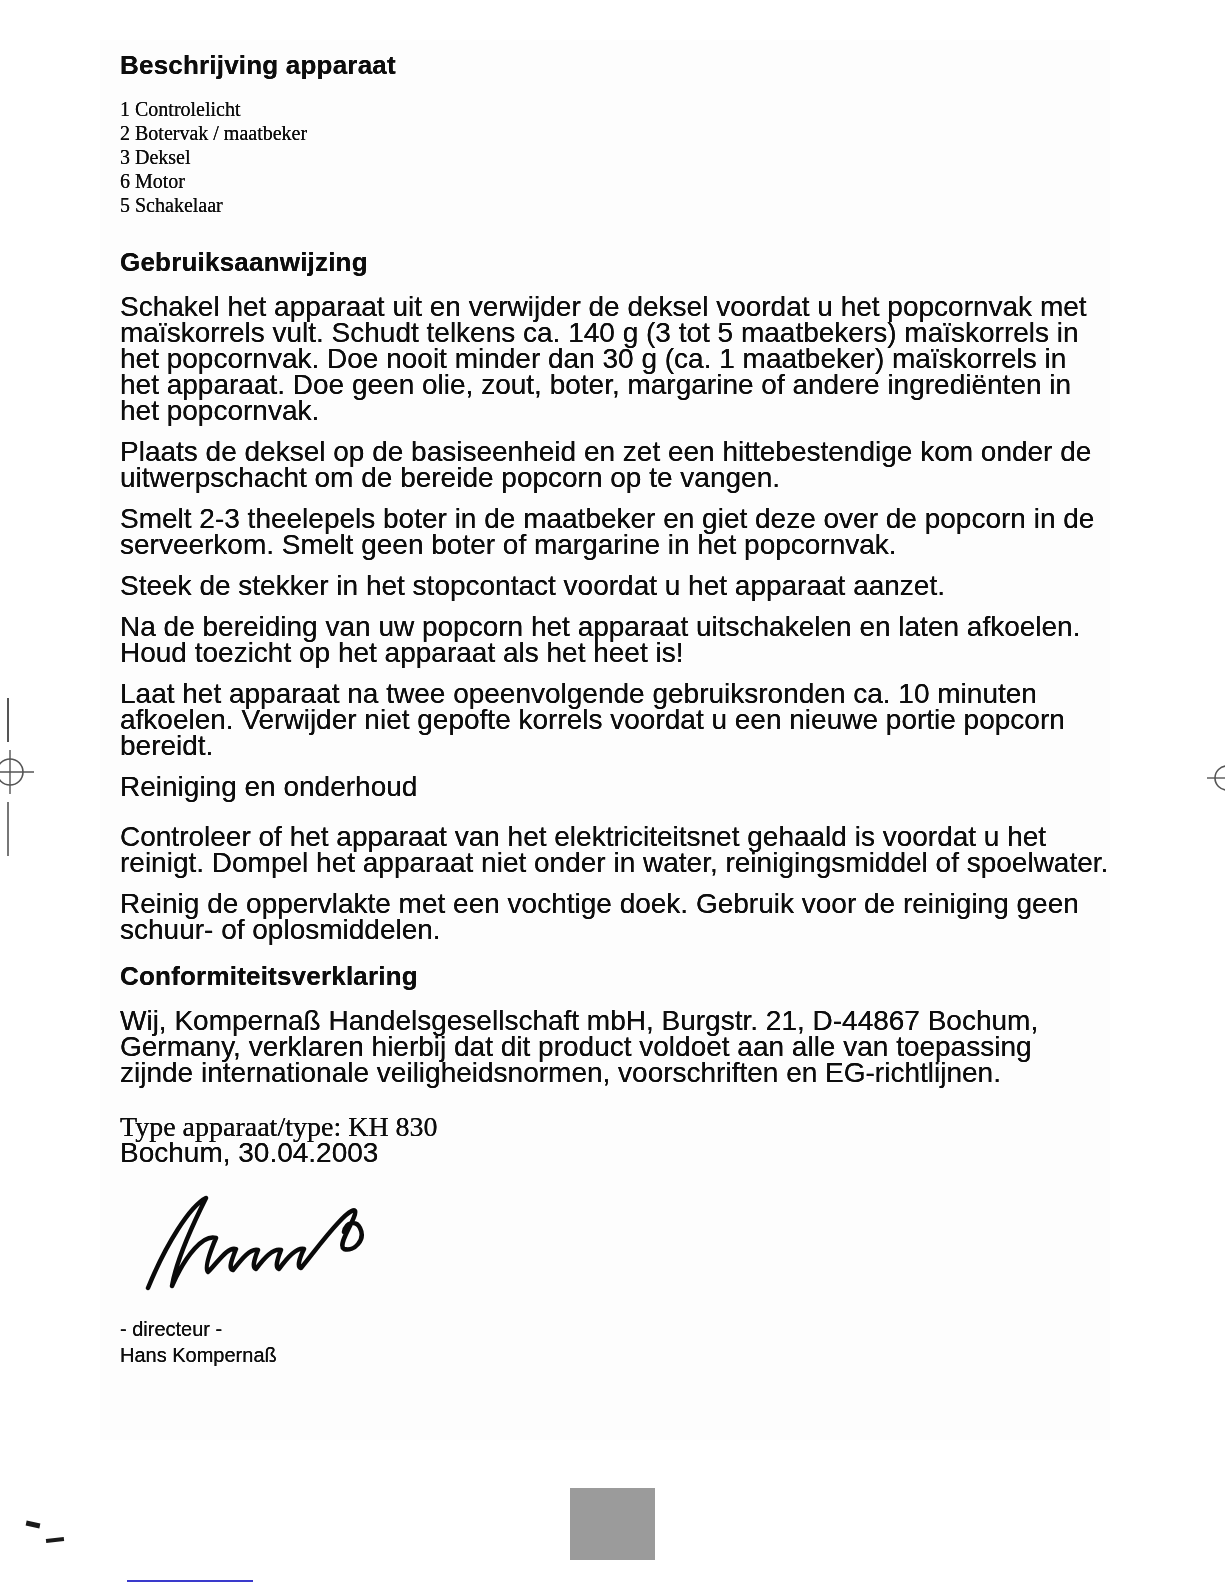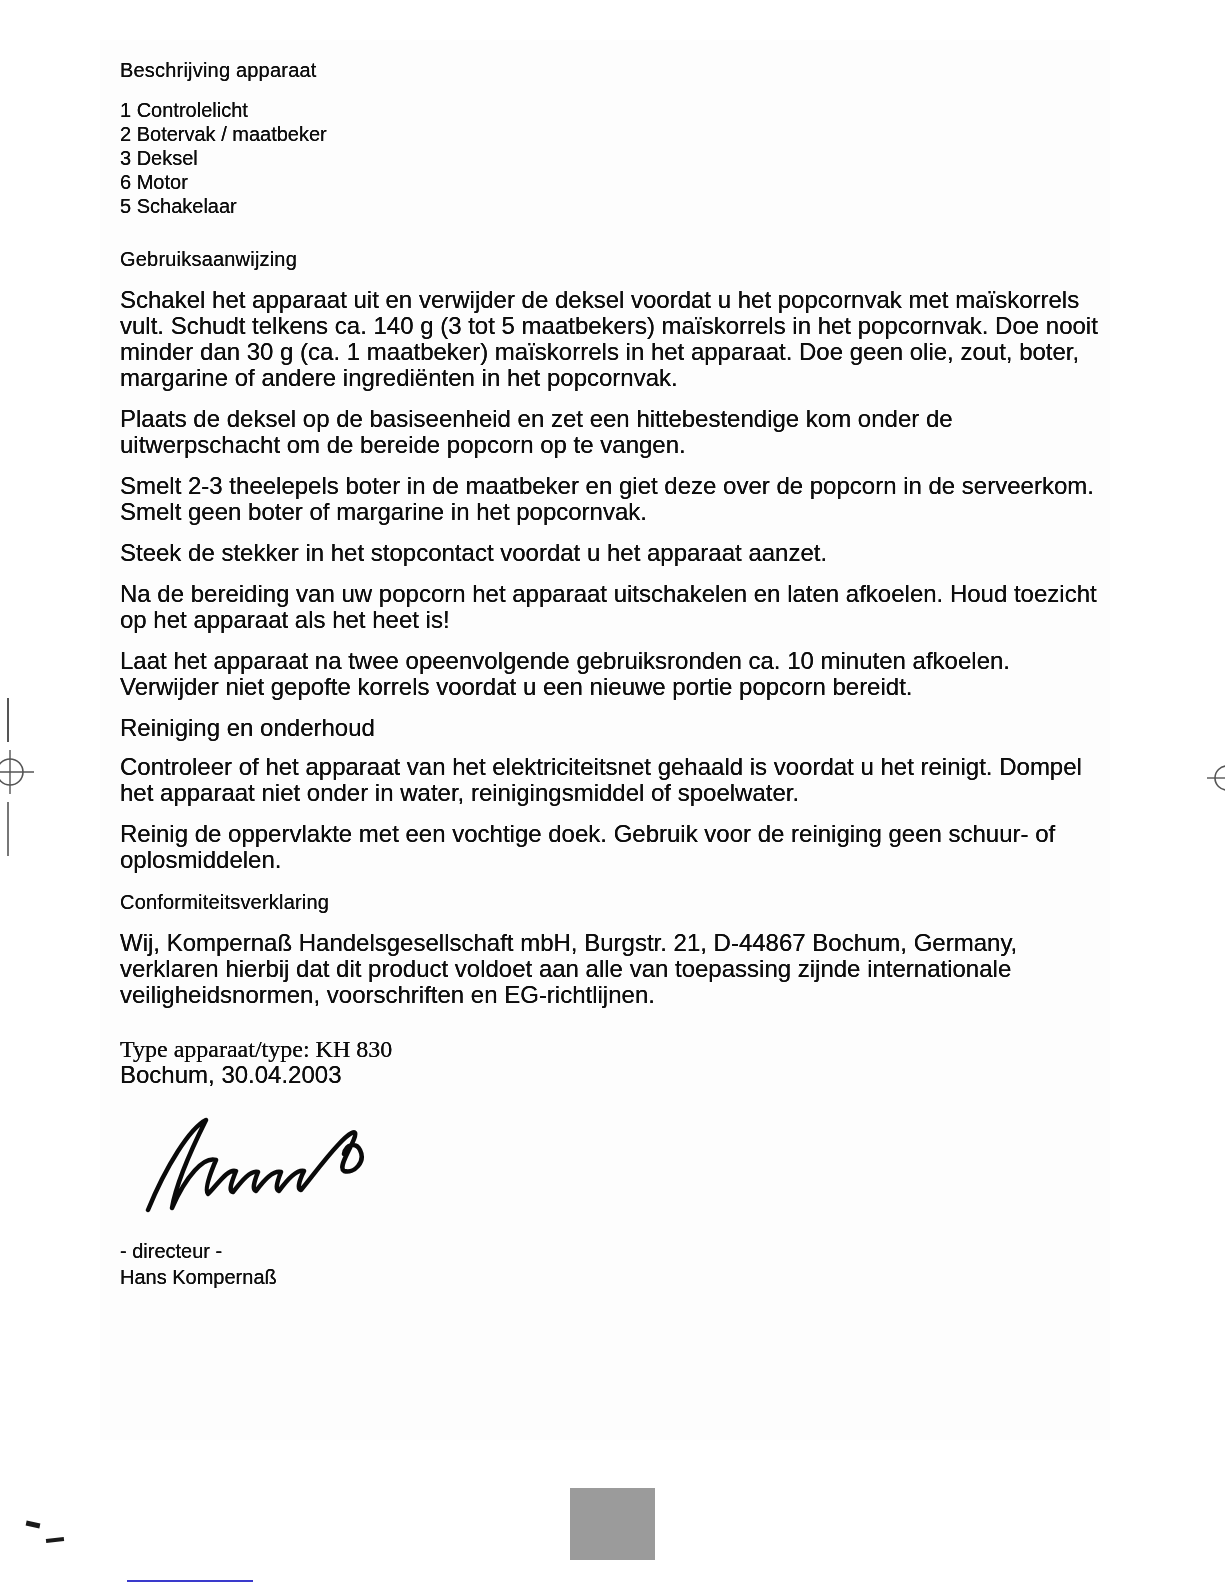--- a/index.html
+++ b/index.html
@@ -23,45 +23,46 @@
     height: 1400px;
     background: #fdfdfd;
   }
   .content {
     position: absolute;
     left: 120px;
     top: 50px;
     width: 990px;
   }
   h1 {
-    font-size: 20px;
-    font-weight: 400;
-    margin: 9px 0 16px 0;
+    font-size: 26px;
+    font-weight: 700;
+    margin: 0 0 16px 0;
     letter-spacing: 0.2px;
     text-shadow: 0 0 0.6px #000;
   }
   .heading-2 { margin-top: 30px; }
   ul.device-list {
     list-style: none;
     margin: 0 0 6px 0;
     padding: 0;
+    font-family: Liberation Serif, serif;
   }
   ul.device-list li {
     font-size: 20px;
     line-height: 24px;
     text-shadow: 0 0 0.5px #000;
   }
   p.body-par {
-    font-size: 24px;
+    font-size: 28px;
     line-height: 26px;
     margin: 0 0 15px 0;
     text-shadow: 0 0 0.5px #000;
   }
   p.sub-head {
-    margin-bottom: 13px;
+    margin-bottom: 24px;
   }
   .type-block p {
     margin: 0;
   }
   .type-block {
     margin-top: 28px;
   }
   .signature-wrap {
     margin-top: 26px;
     margin-left: 20px;

